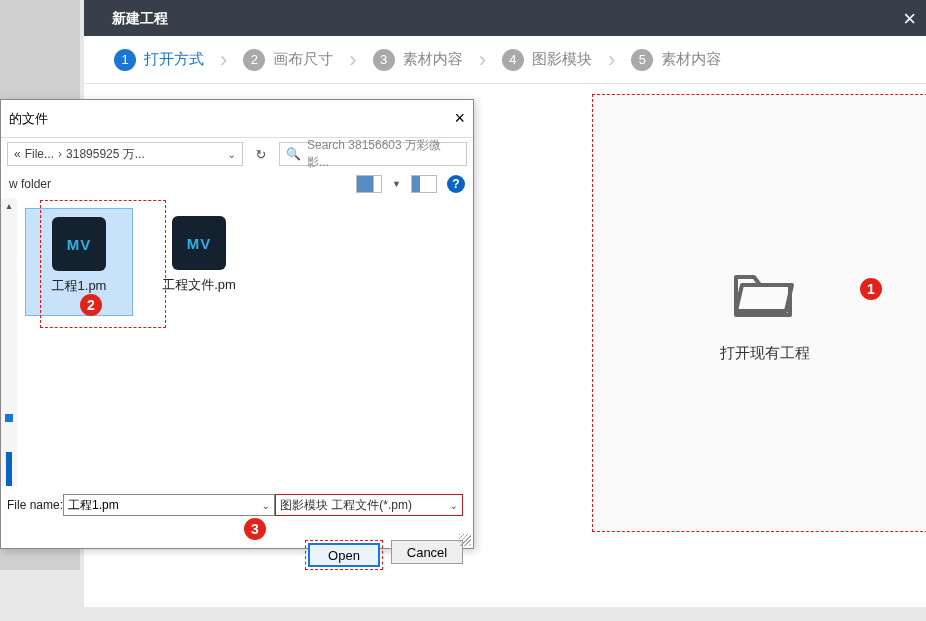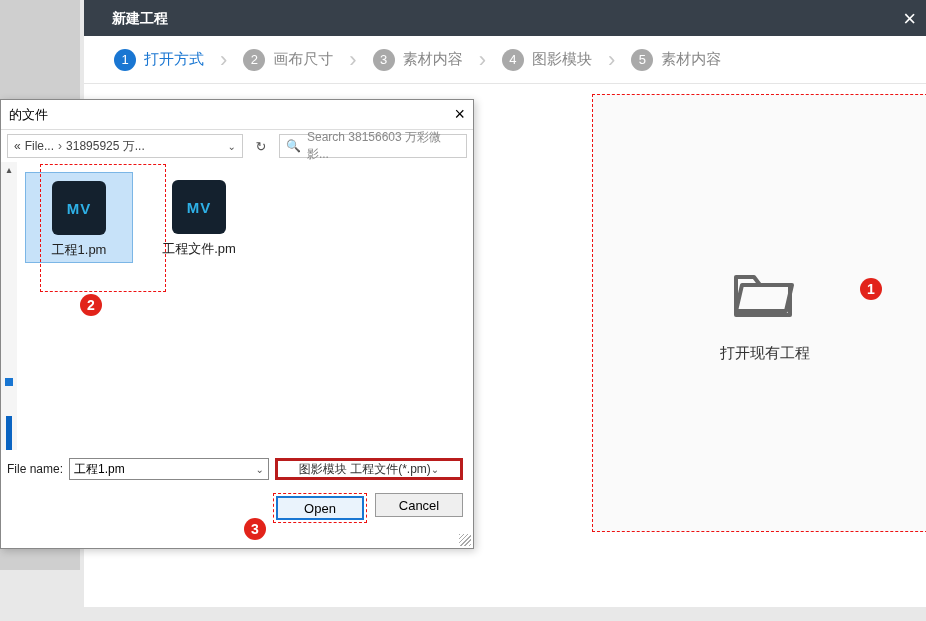--- a/index.html
+++ b/index.html
@@ -41,52 +41,52 @@
   position: absolute; left: 508px; top: 92px; width: 346px; height: 438px;
   border: 1.5px dashed #e11; background: #fafafa;
   display: flex; flex-direction: column; align-items: center; justify-content: center;
 }
 .drop-label { margin-top: 23px; font-size: 15px; color: #333; }
 
 .file-dialog {
   position: absolute; left: 0; top: 99px; width: 474px; height: 450px;
   background: #fff; border: 1px solid #888; box-shadow: 2px 2px 8px rgba(0,0,0,0.2);
 }
-.fd-title { height: 30px; display: flex; align-items: center; padding: 0 8px; font-size: 13px; border-bottom: 1px solid #ddd; }
+.fd-title { height: 38px; display: flex; align-items: center; padding: 0 8px; font-size: 13px; border-bottom: 1px solid #ddd; }
 .fd-title .x { margin-left: auto; font-size: 18px; }
 .fd-nav { height: 32px; display: flex; align-items: center; padding: 0 6px; gap: 6px; }
 .crumb { border: 1px solid #ccc; height: 24px; display: flex; align-items: center; padding: 0 6px; flex: 1; gap: 4px; font-size: 12px; color: #444; }
 .crumb-arrow { color: #666; }
 .refresh { width: 24px; height: 24px; display: flex; align-items: center; justify-content: center; color: #555; }
 .search { border: 1px solid #ccc; height: 24px; width: 188px; display: flex; align-items: center; padding: 0 6px; gap: 6px; color: #888; font-size: 12px; }
 .fd-toolbar { height: 28px; display: flex; align-items: center; padding: 0 8px; font-size: 12px; color: #333; }
 .fd-toolbar .right { margin-left: auto; display: flex; align-items: center; gap: 10px; }
 .vbtn { border: 1px solid #bbb; width: 26px; height: 18px; display: flex; }
 .vbtn .a { flex: 1; background: #5a8cc4; } .vbtn .b { width: 8px; background: #fff; border-left: 1px solid #bbb; }
 .help { width: 18px; height: 18px; border-radius: 50%; background: #0a64c2; color: #fff; display: flex; align-items: center; justify-content: center; font-size: 12px; font-weight: bold; }
 .fd-body { display: flex; height: 288px; }
 .fd-side { width: 16px; background: #f5f5f5; display: flex; flex-direction: column; align-items: center; padding-top: 2px; gap: 30px; }
 .fd-side .up { font-size: 10px; color: #555; }
 .blue-dot { width: 8px; height: 8px; background: #1976d2; }
 .blue-bar { width: 6px; height: 36px; background: #0a64c2; }
 .fd-list { flex: 1; padding: 10px 8px; display: flex; gap: 12px; align-items: flex-start; position: relative; }
-.file-item { width: 108px; display: flex; flex-direction: column; align-items: center; gap: 6px; padding: 8px 4px 3px; }
+.file-item { width: 108px; display: flex; flex-direction: column; align-items: center; gap: 6px; padding: 8px 4px 20px; }
 .file-item.sel { background: #c7e2f9; border: 1px solid #7bb6e6; }
 .file-ico { width: 54px; height: 54px; background: #14212e; border-radius: 6px; display: flex; align-items: center; justify-content: center; color: #2eb0e6; font-weight: bold; font-size: 15px; letter-spacing: 1px; }
 .file-name { font-size: 13px; color: #222; text-align: center; }
 .red-frame { position: absolute; border: 1.5px dashed #e11; pointer-events: none; }
 .rf-file { left: 23px; top: 2px; width: 126px; height: 128px; }
 .fd-bottom { padding: 8px 10px 6px 6px; }
-.fn-row { display: flex; align-items: center; gap: 6px; margin-bottom: 13px; }
+.fn-row { display: flex; align-items: center; margin-bottom: 24px; }
 .fn-label { font-size: 12px; color: #222; }
 .fn-input { flex: 1; height: 22px; border: 1px solid #888; padding: 0 4px; font-size: 12px; display: flex; align-items: center; justify-content: space-between; }
-.fn-type { width: 188px; height: 22px; border: 3px solid #b91c1c; padding: 0 4px; font-size: 12px; display: flex; align-items: center; justify-content: center; color: #333; }
+.fn-type { width: 188px; height: 22px; border: 1px solid #b91c1c; padding: 0 4px; font-size: 12px; display: flex; align-items: center; justify-content: space-between; color: #333; }
 .caret { font-size: 10px; color: #555; }
 .btn-row { display: flex; justify-content: flex-end; gap: 8px; }
-.btn { width: 88px; height: 24px; border: 1px solid #999; background: #efefef; font-size: 13px; display: flex; align-items: center; justify-content: center; }
+.btn { width: 72px; height: 24px; border: 1px solid #999; background: #efefef; font-size: 13px; display: flex; align-items: center; justify-content: center; }
 .btn.primary { border: 2px solid #1976d2; background: #eaf3fc; }
 .rf-open { border: 1.5px dashed #e11; padding: 2px; }
 .callout {
   position: absolute; width: 22px; height: 22px; border-radius: 50%;
   background: #e2231a; color: #fff; font-weight: bold; font-size: 14px;
   display: flex; align-items: center; justify-content: center;
 } 
 .resize-grip { position: absolute; right: 2px; bottom: 2px; width: 12px; height: 12px;
   background: repeating-linear-gradient(135deg, #aaa 0 1px, transparent 1px 3px); }
 </style>
@@ -147,20 +147,35 @@
       <span class="crumb-arrow">›</span>
       <span>31895925 万...</span>
       <span class="caret" style="margin-left:auto">⌄</span>
     </div>
     <div class="refresh">↻</div>
     <div class="search">
       <span>🔍</span>
       <span>Search 38156603 万彩微影...</span>
     </div>
   </div>
+  <div class="fd-toolbar">
+    <span>w folder</span>
+    <div class="right">
+      <div class="vbtn">
+          <div class="a"></div>
+          <div class="b"></div>
+        </div>
+      <span style="font-size:9px;color:#555;">▼</span>
+      <div class="vbtn">
+          <div class="b" style="background:#5a8cc4;border:none;"></div>
+          <div class="a" style="background:#fff;"></div>
+        </div>
+      <div class="help">?</div>
+    </div>
+  </div>
   <div class="fd-body">
     <div class="fd-side">
       <span class="up">▴</span>
       <div style="height:150px"></div>
       <div class="blue-dot"></div>
       <div class="blue-bar"></div>
     </div>
     <div class="fd-list">
       <div class="red-frame rf-file"></div>
       <div class="file-item sel">

